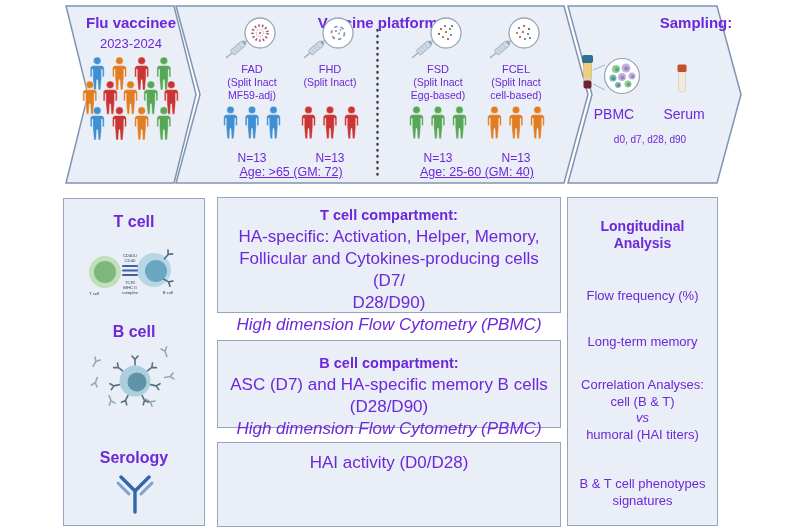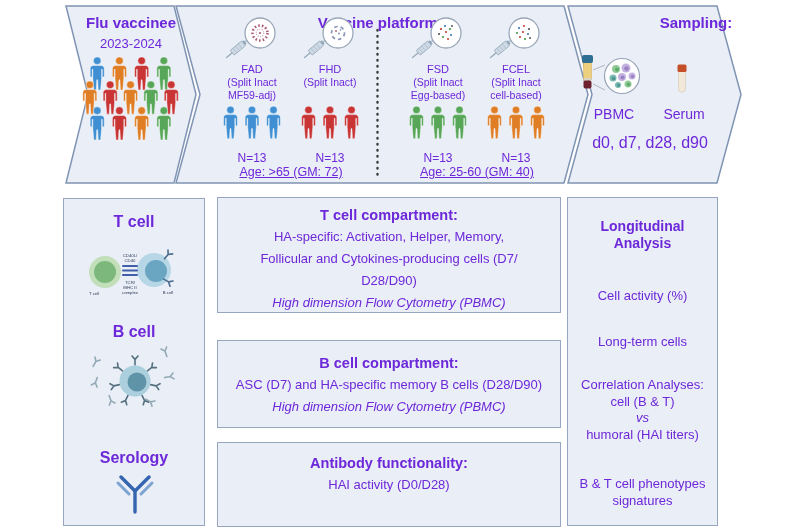--- a/index.html
+++ b/index.html
@@ -29,31 +29,31 @@
   .g-trio{left:50%;transform:translateX(-50%);top:85px;}
   .g-n{left:0;width:100%;top:135px;font-size:12px;}
   .age{top:159px;width:160px;font-size:12.5px;text-decoration:underline;}
   .age-left{left:35px;} .age-right{left:221px;}
   .p3 .panel-title{left:0;width:168px;top:8px;padding-left:44px;}
   .pbmc-icon{left:12px;top:48px;}
   .serum-icon{left:106px;top:58px;}
   .tube-label{top:100px;font-size:14px;}
   .lbl-pbmc{left:10px;width:72px;}
   .lbl-serum{left:92px;width:48px;}
-  .timepoints{left:0;width:164px;top:128px;font-size:16px;}
+  .timepoints{left:0;width:164px;top:128px;font-size:10px;}
   
   .box{background:#e9eef7;border:1.5px solid #96a5c0;border-radius:0;box-sizing:border-box;}
   .lp{left:63px;top:198px;width:142px;height:328px;}
   .lp-title{left:0;width:100%;font-weight:bold;font-size:16px;}
   .mb{left:217px;width:344px;padding:6px 8px;}
   .mb1{top:197px;height:116px;}
   .mb2{top:340px;height:88px;padding-top:11px;}
   .mb3{top:442px;height:85px;padding-top:9px;}
   .mb-title{font-weight:bold;font-size:14.5px;line-height:22px;text-align:center;}
-  .mb-body{font-size:13px;line-height:22px;text-align:center;}
+  .mb-body{font-size:17px;line-height:22px;text-align:center;}
   .rp{left:567px;top:197px;width:151px;height:329px;}
   .rp-title{left:0;width:100%;top:20px;font-weight:bold;font-size:14px;line-height:17px;}
   .rp-item{left:0;width:100%;font-size:13px;line-height:16.5px;}
   .ri1{top:90px;} .ri2{top:136px;} .corr{top:179px;} .ri4{top:278px;}
 </style>
 </head>
 <body>
 
 <div id="fig">
 
@@ -319,29 +319,28 @@
 Follicular and Cytokines-producing cells (D7/
 D28/D90)</div>
     <div class="mb-body it">High dimension Flow Cytometry (PBMC)</div>
   </div>
   <div class="abs box mb mb2">
     <div class="mb-title">B cell compartment:</div>
     <div class="mb-body pre">ASC (D7) and HA-specific memory B cells (D28/D90)</div>
     <div class="mb-body it">High dimension Flow Cytometry (PBMC)</div>
   </div>
   <div class="abs box mb mb3">
-    <div class="mb-title">Antibody functionality:</div>
     <div class="mb-body pre">HAI activity (D0/D28)</div>
   </div>
 
   <div class="abs box rp">
     <div class="abs rp-title ctr pre">Longitudinal
 Analysis</div>
-    <div class="abs rp-item ctr ri1">Cell activity (%)</div>
-    <div class="abs rp-item ctr ri2">Long-term cells</div>
+    <div class="abs rp-item ctr ri1">Flow frequency (%)</div>
+    <div class="abs rp-item ctr ri2">Long-term memory</div>
     <div class="abs rp-item ctr corr">
       <div>Correlation Analyses:</div>
       <div>cell (B &amp; T)</div>
       <div class="it">vs</div>
       <div>humoral (HAI titers)</div>
     </div>
     <div class="abs rp-item ctr pre ri4">B &amp; T cell phenotypes
 signatures</div>
   </div>
 

